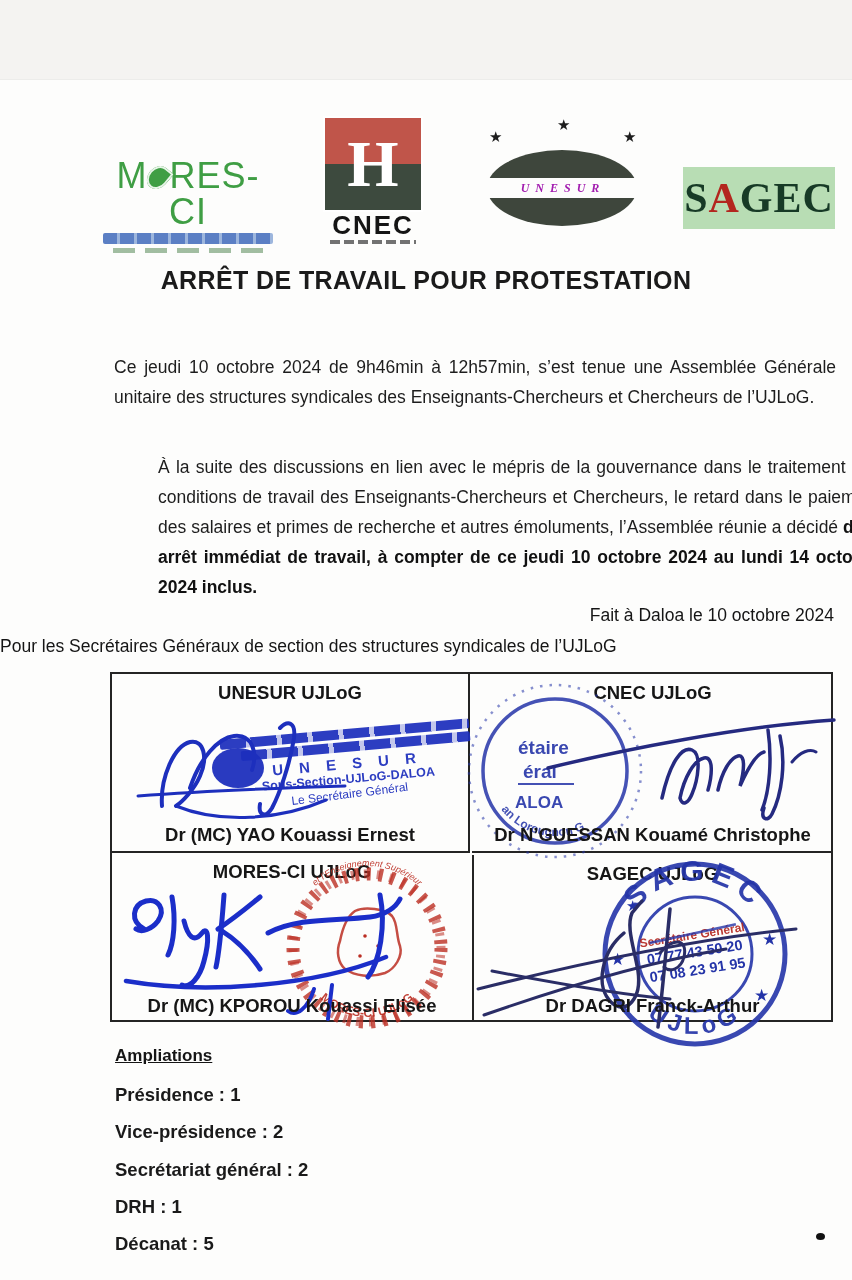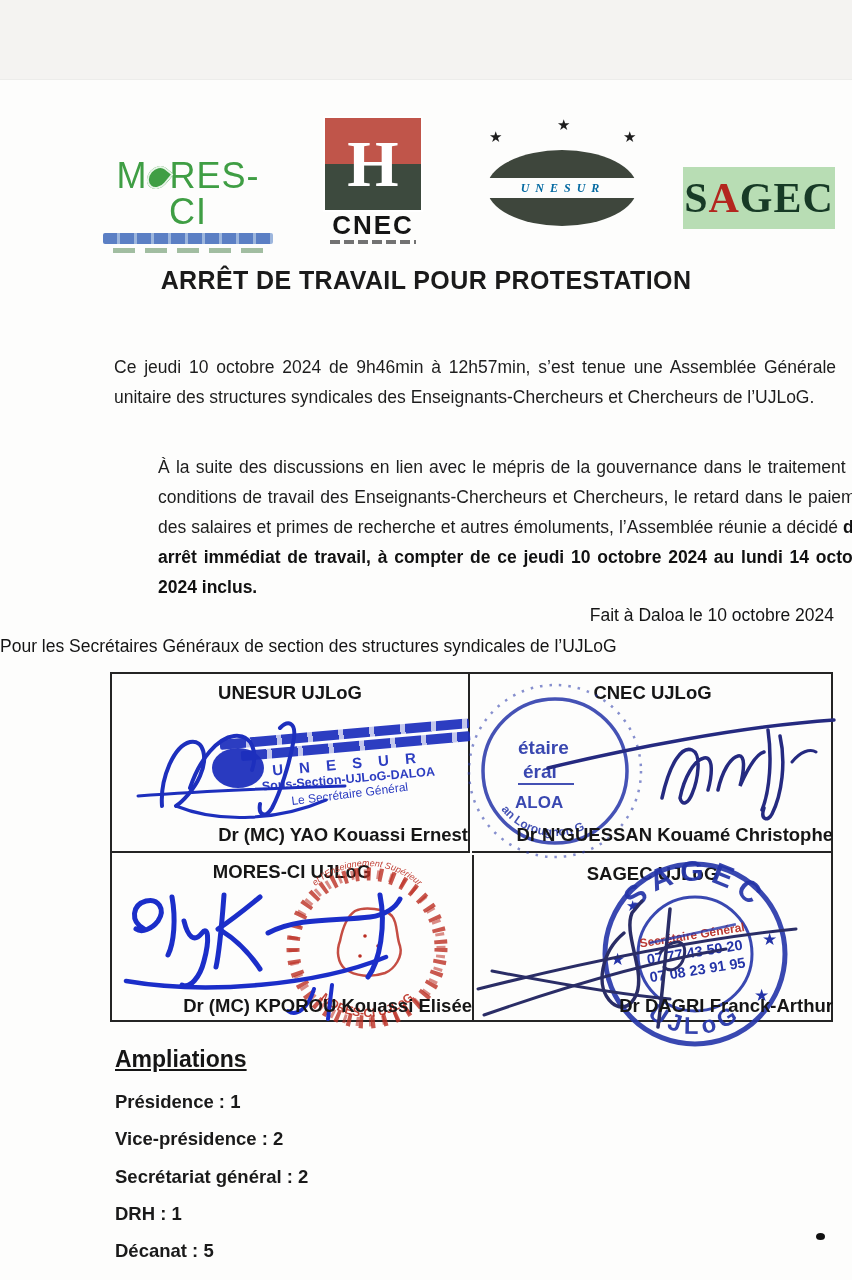--- a/index.html
+++ b/index.html
@@ -20,21 +20,21 @@
   .cnec-square { position:relative; width:96px; height:92px; margin:0 auto; box-shadow:0 0 0 2px #fff; }
   .cnec-top { height:46px; background:#c0554a; }
   .cnec-bottom { height:46px; background:#3d4a3e; }
   .cnec-h { position:absolute; left:0; top:0; width:96px; height:92px; display:flex; align-items:center; justify-content:center;
       color:#fff; font-family:"Liberation Serif", serif; font-weight:bold; font-size:66px; line-height:1; }
   .cnec-label { margin-top:2px; font-weight:bold; font-size:26px; color:#151515; letter-spacing:2px; line-height:1; }
   .cnec-tag { margin:2px auto 0; height:4px; width:86px; background:repeating-linear-gradient(90deg,#444 0 10px, transparent 10px 14px); opacity:.75; }
   .logo-unesur { position:absolute; left:487px; top:18px; width:152px; height:100px; }
   .unesur-ellipse { position:absolute; left:0; top:22px; width:150px; height:76px; background:#3e463c; border-radius:50%; }
   .unesur-band { position:absolute; left:-6px; top:50px; width:164px; height:20px; background:#fdfdfc; display:flex; align-items:center; justify-content:center; }
-  .unesur-band span { font-family:"Liberation Serif", serif; font-style:italic; font-weight:bold; font-size:12px; letter-spacing:6px; color:#0369a1; }
+  .unesur-band span { font-family:"Liberation Serif", serif; font-style:italic; font-weight:bold; font-size:12px; letter-spacing:6px; color:#a21caf; }
   .unesur-star { position:absolute; color:#1d1d1d; font-size:15px; }
   .logo-sagec { position:absolute; left:683px; top:57px; width:152px; height:62px; background:#b8ddb4; display:flex; align-items:center; justify-content:center; }
   .sagec-word { font-family:"Liberation Serif", serif; font-weight:bold; font-size:42px; letter-spacing:1px; color:#173a26; line-height:1; }
   .sagec-a { color:#b3261e; }
 
   
   .doc-title { position:absolute; left:0; top:266px; width:852px; text-align:center; font-weight:bold; font-size:25px; color:#1b1b1b; letter-spacing:.4px; }
   .para { position:absolute; left:114px; width:722px; font-size:17.5px; line-height:1.72; color:#1d1d1d; text-align:justify; }
   .p1 { top:352px; }
   .p2 { top:452px;margin-left:44px; }
@@ -43,21 +43,21 @@
   .for-line { position:absolute; top:636px; left:0; width:852px; font-size:17.5px; color:#151515; }
 
   
   .sig-table { position:absolute; left:110px; top:672px; width:723px; height:350px; border:2px solid #242424; }
   .sig-cell { position:absolute; overflow:visible; }
   .cell-0 { left:0; top:0; width:358px; height:179px; border-right:2px solid #242424; border-bottom:2px solid #242424; }
   .cell-1 { left:360px; top:0; width:361px; height:179px; border-bottom:2px solid #242424; }
   .cell-2 { left:0; top:181px; width:362px; height:167px; border-right:2px solid #242424;padding-left:36px; }
   .cell-3 { left:360px; top:181px; width:361px; height:167px; }
   .org-head { position:absolute; top:8px; left:0; width:100%; text-align:center; font-weight:bold; font-size:18.5px; color:#161616; }
-  .sig-name { position:absolute; bottom:5px; left:0; width:100%; text-align:right; font-weight:bold; font-size:18.5px; color:#161616; }
+  .sig-name { position:absolute; bottom:5px; left:0; width:100%; text-align:center; font-weight:bold; font-size:18.5px; color:#161616; }
   .sig-svg { position:absolute; }
 
   
   .stamp-unesur { position:absolute; left:110px; top:52px; width:250px; transform:rotate(-5deg); opacity:.93; }
   .stamp-unesur .bar { height:10px; border-radius:2px; margin:3px 0;
       background:repeating-linear-gradient(90deg,#1d2fbd 0 26px, rgba(29,47,189,.28) 26px 31px); }
   .stamp-unesur .bar2 { width:92%; margin-left:8%; }
   .su-line1 { color:#1d2fbd; font-weight:bold; font-size:15px; letter-spacing:6px; text-align:center; margin-top:2px; }
   .su-line2 { color:#1d2fbd; font-weight:bold; font-size:12.5px; text-align:center; }
   .su-line3 { color:#1d2fbd; font-size:12px; text-align:center; transform:rotate(-2deg); margin-top:1px; }
@@ -219,21 +219,21 @@
           <path d="M150,46 C128,64 120,100 138,116 C152,128 168,112 164,84 C160,60 152,40 158,26 L168,14" stroke-width="3.5"></path>
           <path d="M196,22 C192,62 188,112 184,140" stroke-width="3.5"></path>
           <path d="M186,66 C200,50 214,52 210,70 C207,82 196,86 190,80" stroke-width="3"></path>
         </g>
       </svg>
       <div class="sig-name">Dr DAGRI Franck-Arthur</div>
     </div>
   </div>
 
   <div style="position:absolute; left:115px; top:1046px;">
-    <div style="font-weight:bold; font-size:23px; text-decoration:underline; color:#151515; margin-bottom:10px;">Ampliations</div>
+    <div style="font-weight:bold; font-size:17px; text-decoration:underline; color:#151515; margin-bottom:10px;">Ampliations</div>
     <div style="font-weight:bold; font-size:18.5px; color:#1a1a1a; line-height:2.02;">
       <div>Présidence : 1</div>
       <div>Vice-présidence : 2</div>
       <div>Secrétariat général : 2</div>
       <div>DRH : 1</div>
       <div>Décanat : 5</div>
     </div>
   </div>
 
   <div style="position:absolute; left:816px; top:1233px; width:9px; height:7px; background:#111; border-radius:50%;"></div>

